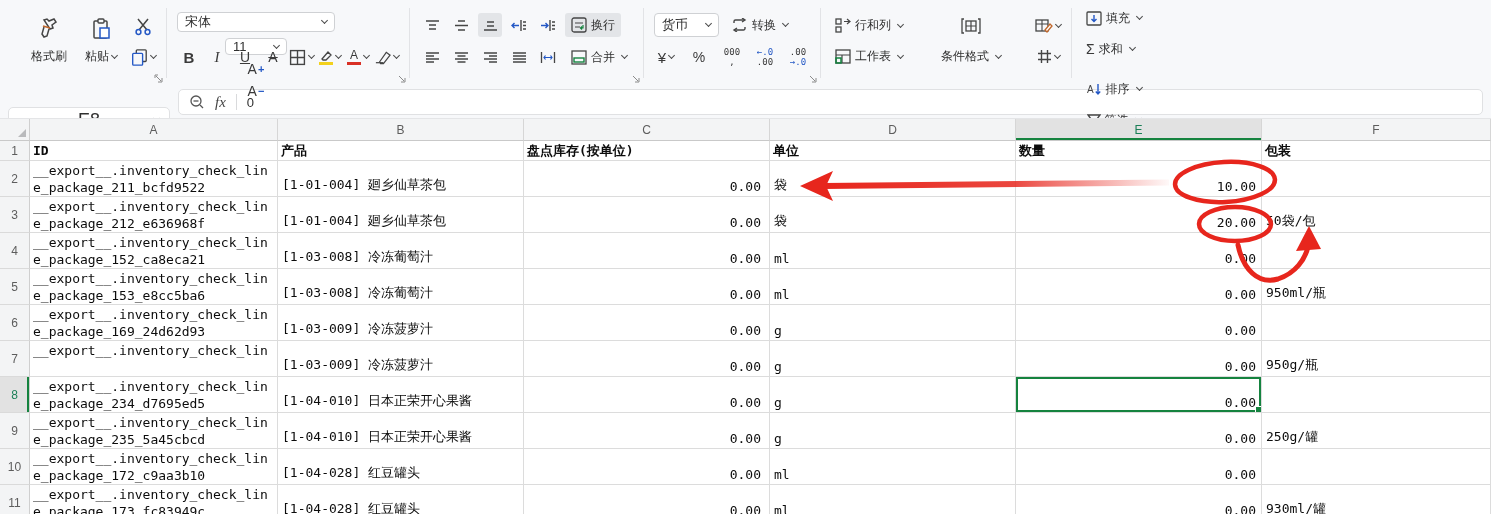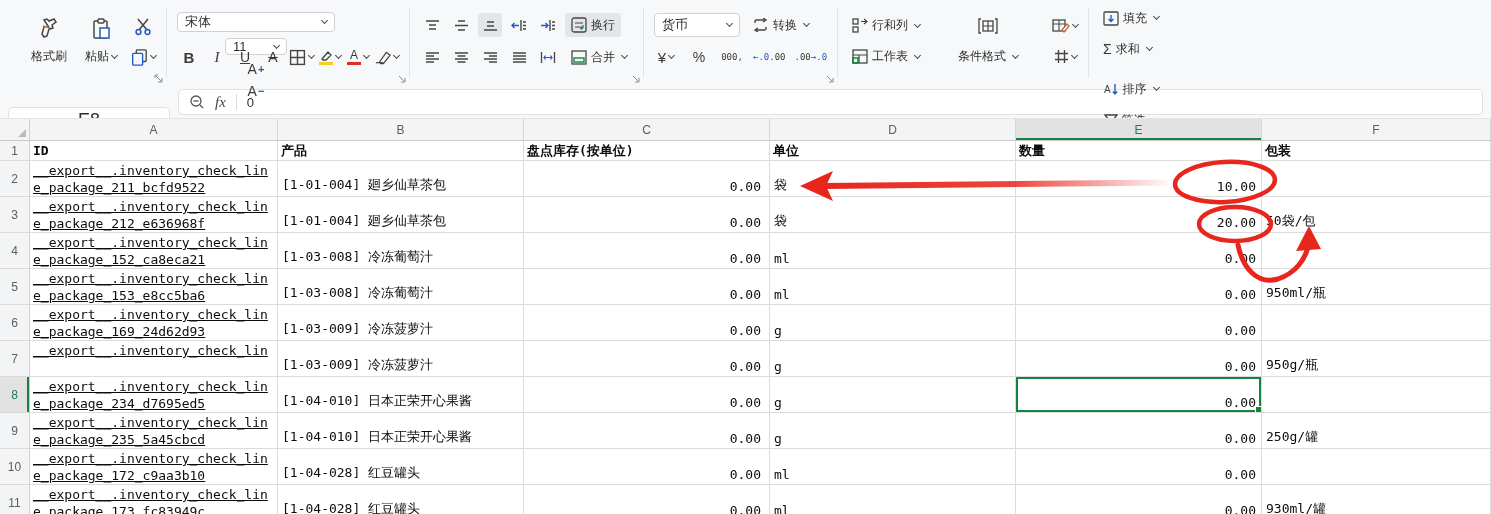--- a/index.html
+++ b/index.html
@@ -23,21 +23,21 @@
   .labbtn { display:flex; align-items:center; gap:4px; height:24px; border-radius:3px; padding:0 4px; font-size:12px; color:#2f2f2f; white-space:nowrap; }
   .chev { display:inline-block; width:5px; height:5px; border-right:1.3px solid #4a4a4a; border-bottom:1.3px solid #4a4a4a; transform:rotate(45deg); margin-left:3px; margin-top:-3px; flex-shrink:0; }
   .selectbox { display:flex; align-items:center; justify-content:space-between; background:#fff; border:1px solid #cfd1d4; border-radius:4px; height:24px; padding:0 7px; font-size:13px; color:#2f2f2f; }
   .sup { color:#2458c5; font-size:11px; font-weight:bold; margin-left:1px; vertical-align:super; }
   .glyph-b { font-weight:bold; font-size:15px; }
   .glyph-i { font-style:italic; font-family:"Liberation Serif",serif; font-size:15px; }
   .glyph-u { text-decoration:underline; font-size:14px; }
   .glyph-s { text-decoration:line-through; font-size:14px; }
   .underbar { display:flex; flex-direction:column; align-items:center; line-height:1; }
   .underbar .bar { width:14px; height:3px; margin-top:1px; }
-  .mini2 { display:flex; flex-direction:row; align-items:center; font-size:9px; line-height:10px; color:#3a3a3a; font-family:"DejaVu Sans Mono",monospace; }
+  .mini2 { display:flex; flex-direction:column; align-items:center; font-size:9px; line-height:10px; color:#3a3a3a; font-family:"DejaVu Sans Mono",monospace; }
 
   
   .fbar { height:32px; display:flex; align-items:center; gap:8px; padding:0 8px; flex-shrink:0; }
   .namebox { width:162px; height:26px; background:#fff; border:1px solid #e0e1e3; border-radius:5px; display:flex; align-items:center; justify-content:center; position:relative; font-size:18px; color:#2f2f2f;margin-top:36px; }
   .namebox .chev { position:absolute; right:10px; top:11px; }
   .fxbox { flex:1; height:26px; background:#fff; border:1px solid #e0e1e3; border-radius:5px; display:flex; align-items:center; padding:0 10px; gap:10px; font-size:13px; color:#2f2f2f; }
   .fxbox .vline { width:1px; height:16px; background:#d9dadc; }
   .fxsym { font-style:italic; font-family:"Liberation Serif",serif; font-size:15px; color:#444; }
 
   
@@ -45,21 +45,21 @@
   .hdr-row { display:flex; height:22px; }
   .corner { width:30px; height:22px; background:#f3f4f5; border-right:1px solid #cfcfcf; border-bottom:1px solid #c9c9c9; position:relative; }
   .corner .tri { position:absolute; right:3px; bottom:3px; width:0; height:0; border-left:8px solid transparent; border-bottom:8px solid #b9babc; }
   .colhdr { height:22px; background:#f3f4f5; border-right:1px solid #d6d6d6; border-bottom:1px solid #c9c9c9; display:flex; align-items:center; justify-content:center; font-size:12px; color:#5d5d5d; }
   .colhdr.sel { background:#e2e2e2; color:#1b7f57; box-shadow:inset 0 -2px 0 #15833f; }
   .grow { display:flex; }
   .rownum { width:30px; background:#f3f4f5; border-right:1px solid #cfcfcf; border-bottom:1px solid #dadada; display:flex; align-items:center; justify-content:center; font-size:12px; color:#5d5d5d; flex-shrink:0; }
   .rownum.sel { background:#e2e2e2; color:#1b7f57; box-shadow:inset -2px 0 0 #15833f; }
   .cell { border-right:1px solid #dcdcdc; border-bottom:1px solid #dcdcdc; font-family:"DejaVu Sans Mono","Liberation Mono",monospace; font-size:13px; color:#0c0c0c; overflow:hidden; position:relative; flex-shrink:0; }
   .cell.head { font-weight:bold; display:flex; align-items:center; padding-left:3px; white-space:nowrap; }
-  .cell.ca { padding:1px 2px 0 3px; line-height:17px; white-space:nowrap;text-decoration:underline; }
+  .cell.ca { padding:1px 2px 0 3px; line-height:17px; white-space:nowrap; }
   .cell.cb, .cell.cd, .cell.cf { display:flex; align-items:flex-end; padding:0 3px 2px 4px; white-space:nowrap; }
   .cell.cc, .cell.ce { display:flex; align-items:flex-end; justify-content:flex-end; padding:0 8px 2px 3px; white-space:nowrap; }
   .cell.ce { padding-right:5px; }
   .cell.selcell { box-shadow:inset 0 0 0 2px #15833f; z-index:2; }
   .fillhandle { position:absolute; right:-1px; bottom:-1px; width:7px; height:7px; background:#15833f; border:1px solid #fff; z-index:3; }
   .overlay { position:absolute; left:0; top:0; pointer-events:none; z-index:6; }
 </style>
 </head>
 <body>
 
@@ -255,21 +255,21 @@
       <div class="launcher">
           <svg width="9" height="9" viewBox="0 0 9 9">
             <path d="M8 8H4M8 8V4M2 2l5 5" stroke="#8a8a8a" stroke-width="1" fill="none"></path>
           </svg>
         </div>
     </div>
     <div class="divider"></div>
 
     <div class="rgroup" style="flex-direction:column; align-items:flex-start; justify-content:center; gap:6px;">
       <div class="rrow" style="gap:8px;">
-        <div class="selectbox" style="width:86px;">
+        <div class="selectbox" style="width:65px;">
           <span>货币</span>
             <span class="chev"></span>
         </div>
         <div class="labbtn">
           <svg width="17" height="14" viewBox="0 0 17 14">
               <path d="M3 5V3.5A1.5 1.5 0 014.5 2H13M14 9v1.5a1.5 1.5 0 01-1.5 1.5H4" fill="none" stroke="#454545" stroke-width="1.4"></path>
               <path d="M11 0l3 2-3 2M6 10l-3 2 3 2" fill="none" stroke="#454545" stroke-width="1.4"></path>
             </svg>
           <span>转换</span>
           <span class="chev"></span>

